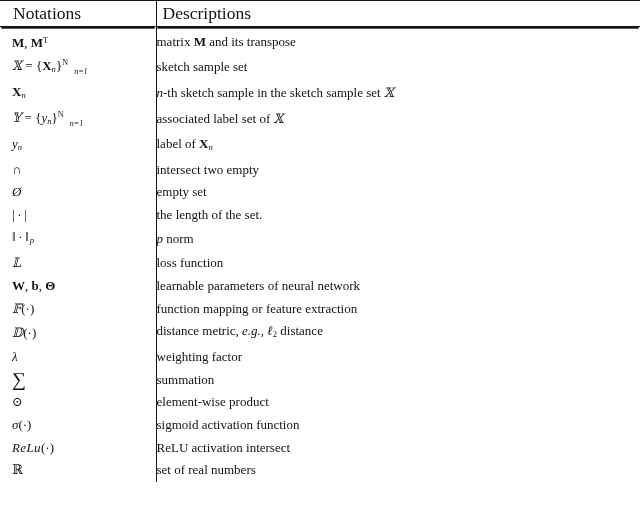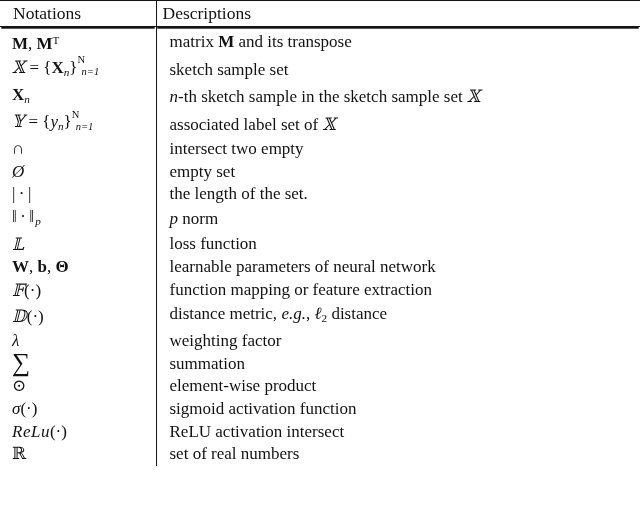--- a/index.html
+++ b/index.html
@@ -58,27 +58,27 @@
     height: 25px;
     font-weight: normal;
     font-size: 17.5px;
     line-height: 25px;
   }
   th.c-notation { padding-left: 13px; }
   th.c-desc     { padding-left: 6px; }
 
   td.c-notation, td.c-desc {
     height: 22.6px;
-    font-size: 17px;
+    font-size: 13px;
     line-height: 22.6px;
     white-space: nowrap;
     overflow: visible;
   }
   td.c-notation { padding-left: 12px; }
-  td.c-desc     { padding-left: 13px; }
+  td.c-desc     { }
 
   
   tr.data-row.first td { padding-top: 2px; height: 24px; }
 
   
   .m           { font-family: "Liberation Serif", "DejaVu Serif", serif; }
   .mi          { font-style: italic; }
   .mb          { font-weight: bold; font-style: normal; }
   .cal         { font-family: "DejaVu Serif", "Liberation Serif", serif;
                  font-style: italic; font-weight: normal; }
@@ -91,21 +91,21 @@
     position: relative;
     width: 0.95em;
     height: 1em;
     vertical-align: baseline;
   }
   .stack .s-top {
     position: absolute; left: 0; top: -0.62em;
     font-size: 0.62em; font-style: normal; white-space: nowrap;
   }
   .stack .s-bot {
-    position: absolute; left: 4px; top: 0.50em;
+    position: absolute; left: 12px; top: 0.50em;
     font-size: 0.62em; font-style: italic; white-space: nowrap;
   }
   .bigsum { font-size: 1.5em; line-height: 0.6; position: relative; top: 2px; }
   .opsym  { font-style: normal; }
   .thin   { letter-spacing: 0.03em; }
   .normsym { font-style: normal; letter-spacing: 0.06em; }
   .ital-eg { font-style: italic; }
   .ell { font-style: italic; font-family: "DejaVu Serif", serif; }
 </style>
 </head>
@@ -155,20 +155,28 @@
 
       <tr class="data-row">
         <td class="c-notation">
           <span class="cal">𝕐</span> <span class="up">=</span> {<span class="mi">y</span><span class="sub">n</span>}<span class="stack"><span class="s-top">N</span><span class="s-bot">n=1</span></span>
         </td>
         <td class="c-desc">
           associated label set of <span class="cal">𝕏</span>
         </td>
       </tr>
 
+      <tr class="data-row">
+        <td class="c-notation">
+          <span class="mi">y</span><span class="sub">n</span>
+        </td>
+        <td class="c-desc">
+          label of <span class="mb">X</span><span class="sub">n</span>
+        </td>
+      </tr>
 
       <tr class="data-row">
         <td class="c-notation">
           <span class="opsym">∩</span>
         </td>
         <td class="c-desc">intersect two empty</td>
       </tr>
 
       <tr class="data-row">
         <td class="c-notation">

